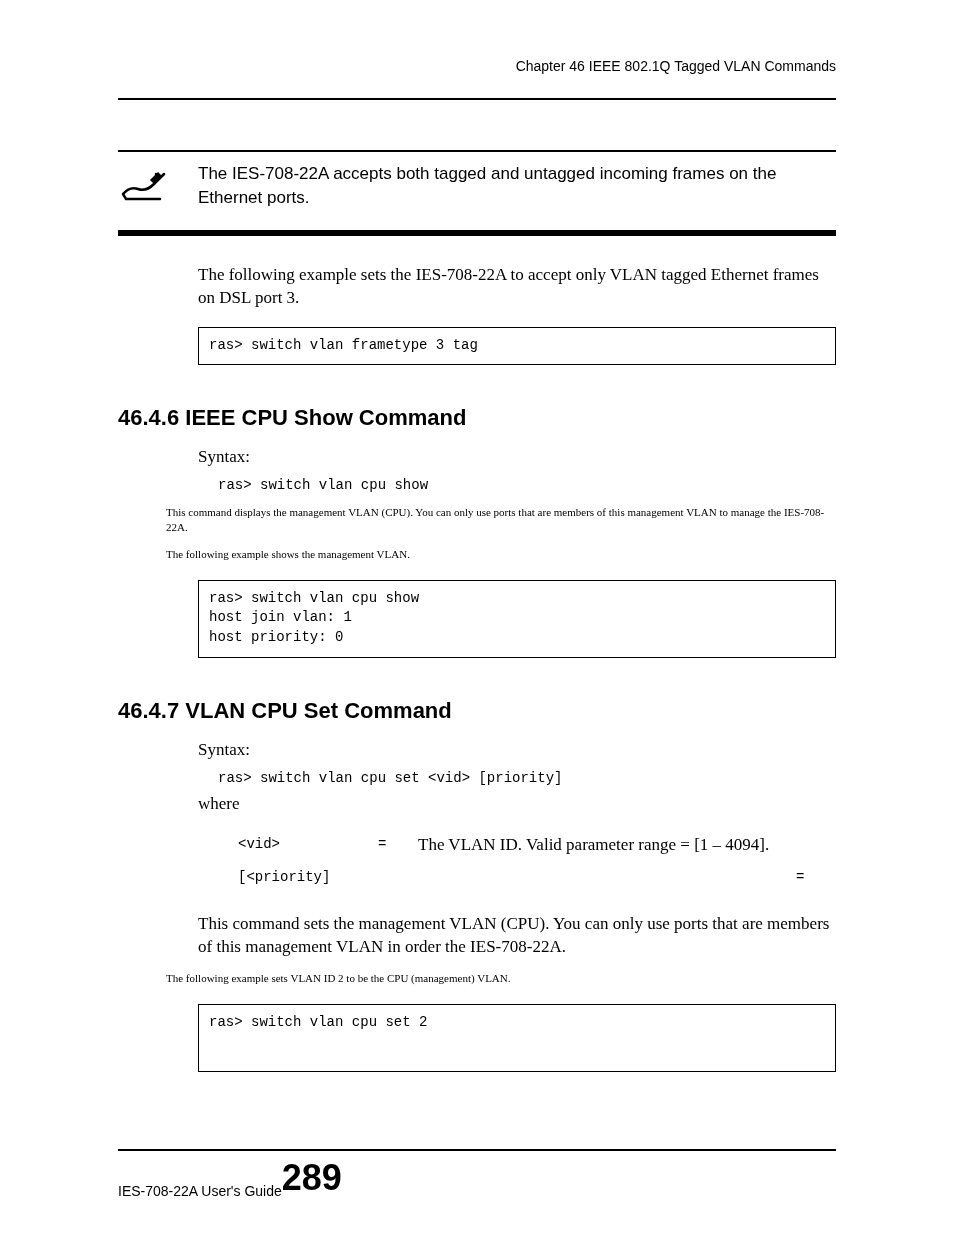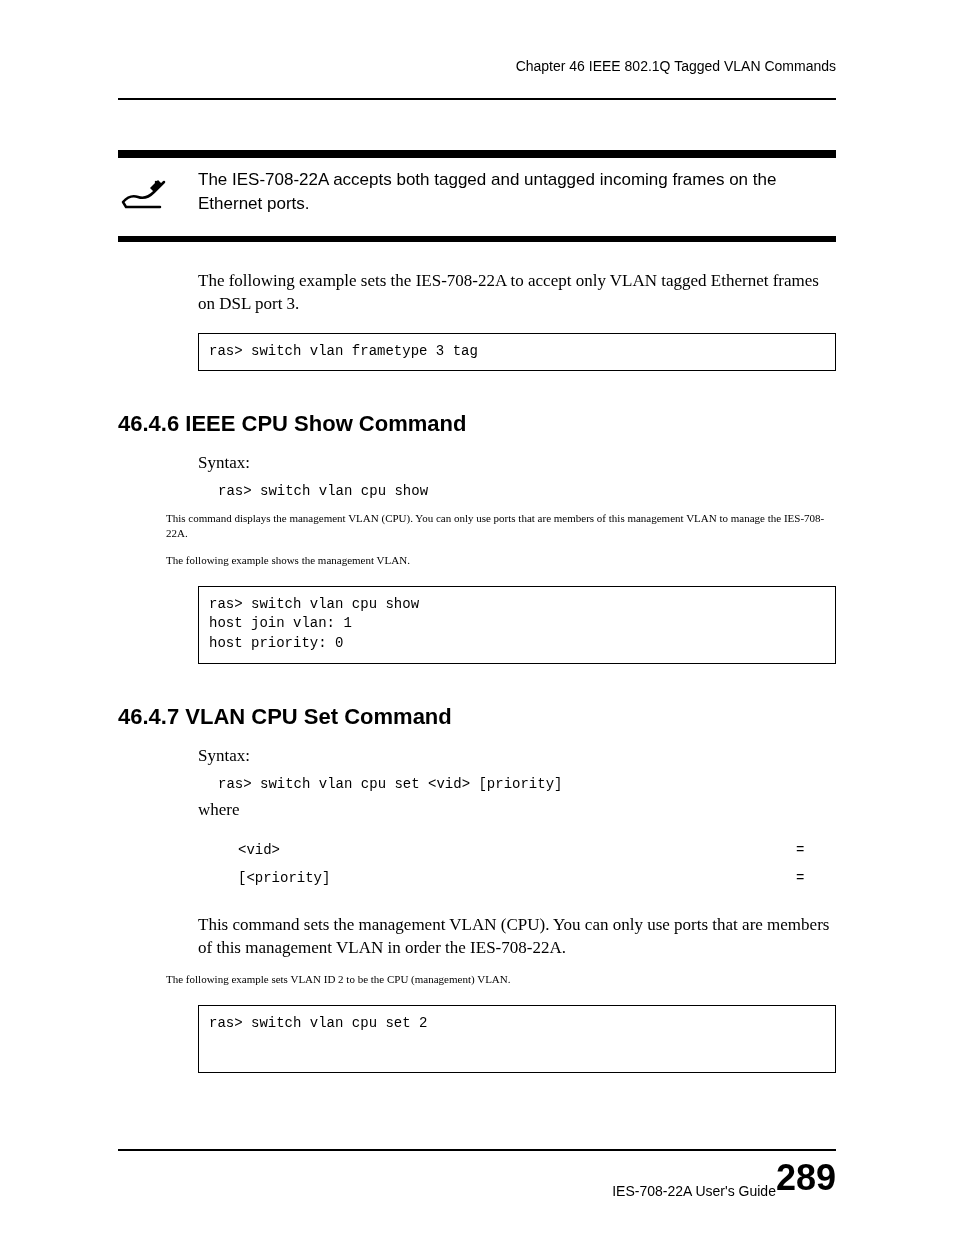--- a/index.html
+++ b/index.html
@@ -13,25 +13,25 @@
     }
     .header-line {
       font-family: Arial, Helvetica, sans-serif;
       font-size: 14px;
       text-align: right;
       padding-bottom: 24px;
       border-bottom: 2px solid #000;
     }
     .note-block {
       margin-top: 50px;
-      border-top: 8px solid #000000;
+      border-top: 2px solid #000000;
       border-bottom: 6px solid #000;
       padding: 10px 0 20px 0;
       display: flex;
-      align-items: flex-end;
+      align-items: flex-start;
     }
     .note-icon {
       width: 50px;
       flex-shrink: 0;
       padding-top: 2px;
     }
     .note-text {
       font-family: Arial, Helvetica, sans-serif;
       font-size: 17px;
       line-height: 1.4;
@@ -112,21 +112,21 @@
       line-height: 1.35;
     }
     .footer {
       position: absolute;
       bottom: 36px;
       left: 118px;
       right: 118px;
       border-top: 2px solid #000;
       padding-top: 6px;
       display: flex;
-      justify-content: flex-end;
+      justify-content: flex-start;
       align-items: flex-end;
     }
     .footer-title {
       font-family: Arial, Helvetica, sans-serif;
       font-size: 14px;
     }
     .page-num {
       font-family: Arial, Helvetica, sans-serif;
       font-size: 36px;
       font-weight: bold;
@@ -162,20 +162,21 @@
 
 <div class="section-heading">46.4.7  VLAN CPU Set Command</div>
 <div class="syntax-label">Syntax:</div>
 <div class="syntax-code">ras&gt; switch vlan cpu set &lt;vid&gt; [priority]</div>
 <div class="where-label">where</div>
 
 <div class="param-table">
   <div class="param-row">
     <div class="param-name">&lt;vid&gt;</div>
     <div class="param-eq">=</div>
+    <div class="param-desc">The VLAN ID. Valid parameter range = [1 – 4094].</div>
   </div>
   <div class="param-row">
     <div class="param-name">[&lt;priority]</div>
     <div class="param-eq">=</div>
   </div>
 </div>
 
 <div class="body-para">This command sets the management VLAN (CPU). You can only use ports that are members of this management VLAN in order the IES-708-22A.</div>
 <div class="para">The following example sets VLAN ID 2 to be the CPU (management) VLAN.</div>
 <div class="code-box tall">ras&gt; switch vlan cpu set 2</div>

